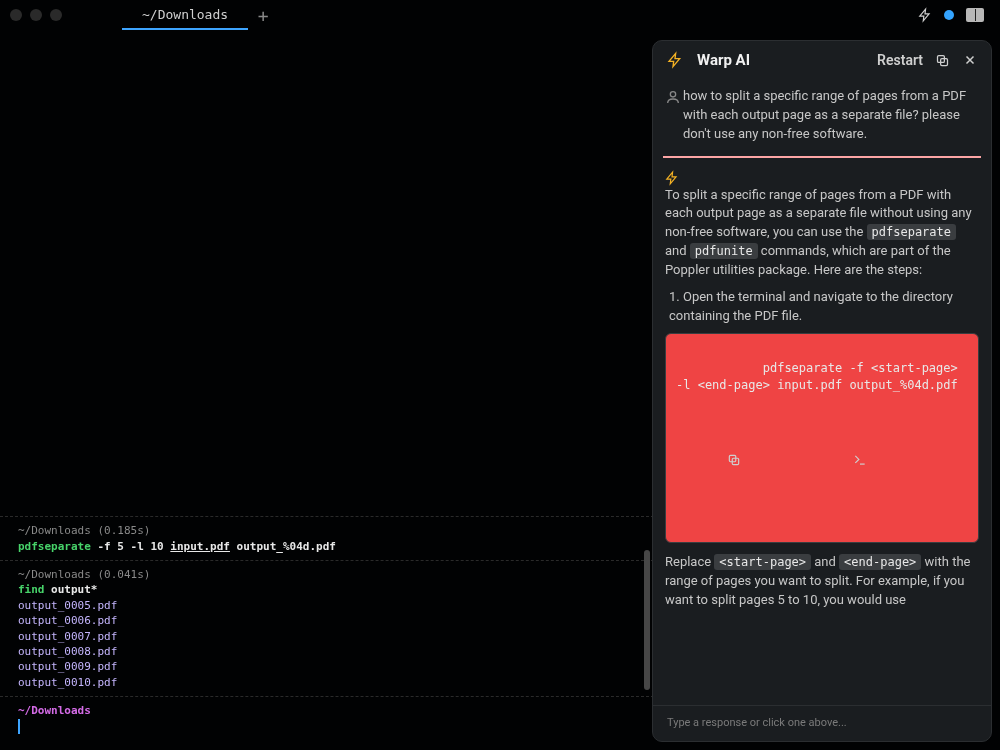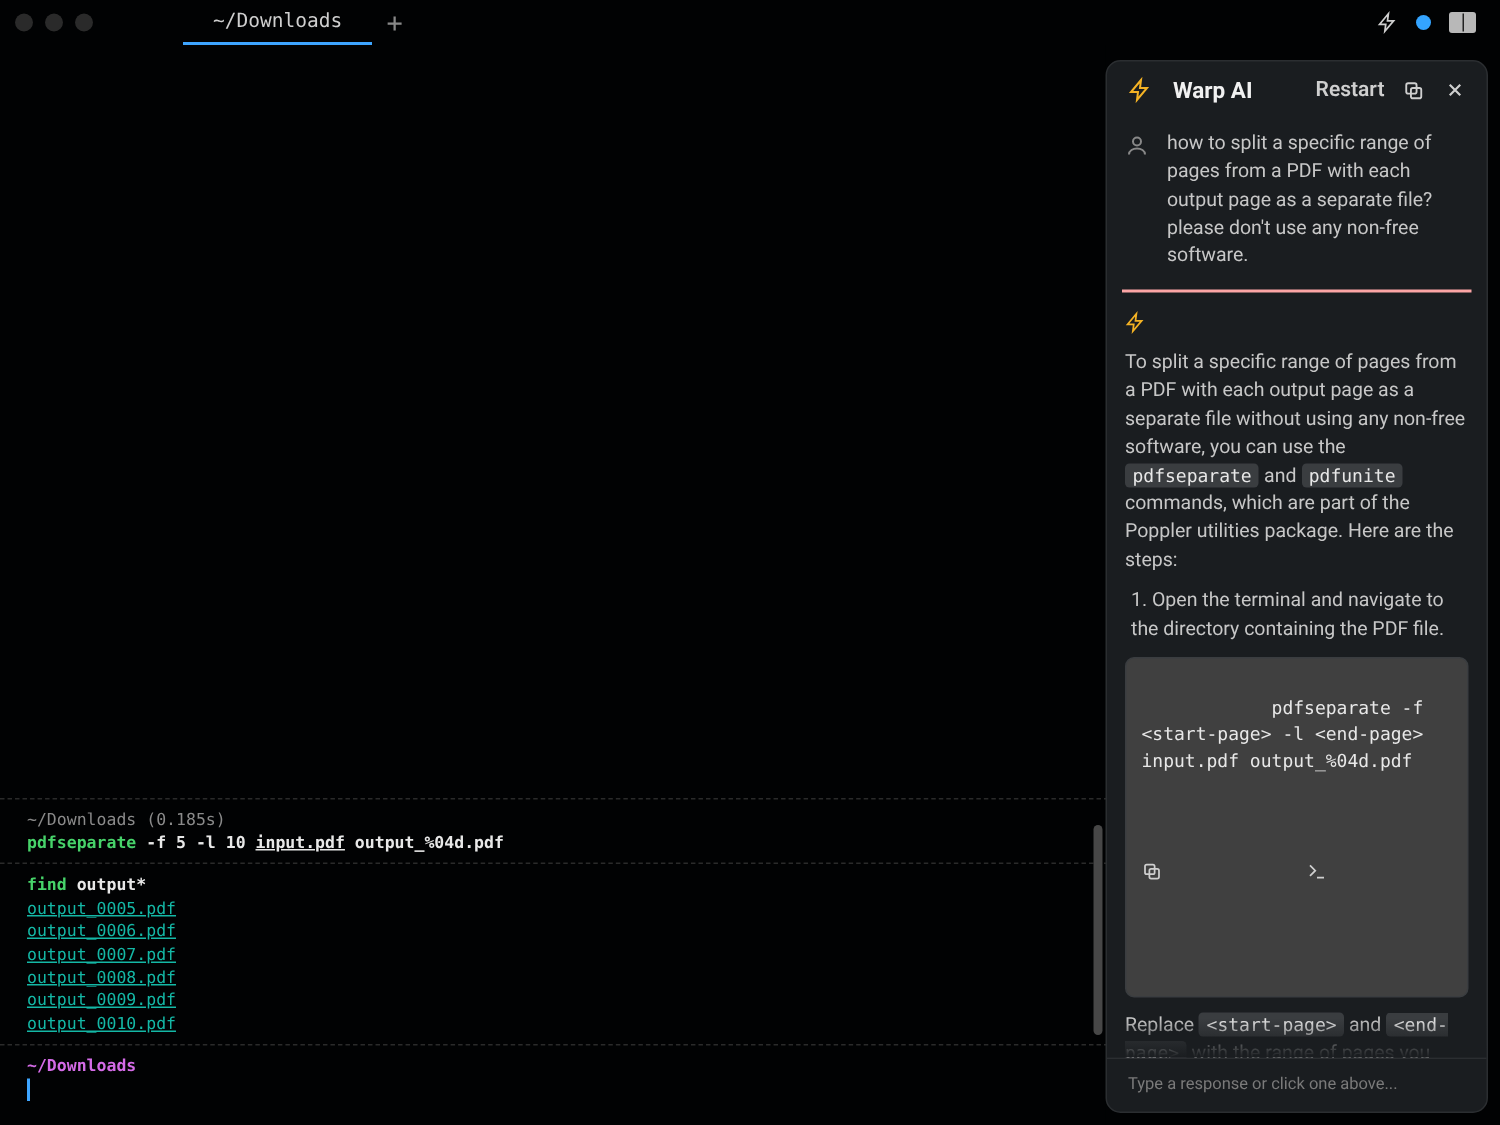--- a/index.html
+++ b/index.html
@@ -79,38 +79,38 @@
   }
   .block-sep {
     border-top: 1px dashed #2a2a2a;
     margin: 6px -18px 6px -18px;
   }
   .prompt-path { color: #8a8a8a; }
   .cmd-line { white-space: pre; }
   .c-cmd { color: #47d36a; font-weight: bold; }
   .c-arg { color: #e8e8e8; font-weight: bold; }
   .c-file-u { color: #e8e8e8; font-weight: bold; text-decoration: underline; }
-  .out-line { color: #14b8a6; text-decoration: underline; }
+  .out-line { color: #c4b5fd; }
   .cwd-prompt { color: #d46be7; font-weight: bold; }
   .cursor {
     display: inline-block; width: 2px; height: 15px; background: #3ea5ff; vertical-align: -2px;
   }
   .scrollbar-thumb {
     position: absolute;
     right: 2px;
     top: 520px;
     width: 6px;
     height: 140px;
     background: #474747;
     border-radius: 3px;
   }
 
   
   .ai-panel {
-    width: 255px;
+    width: 340px;
     margin: 10px 8px 8px 0;
     background: #1a1d20;
     border: 1px solid #2b2e31;
     border-radius: 10px;
     display: flex;
     flex-direction: column;
     font-family: -apple-system, BlinkMacSystemFont, "Segoe UI", Roboto, sans-serif;
     position: relative;
   }
   .ai-header {
@@ -128,41 +128,40 @@
     flex: 1;
     overflow: hidden;
     padding: 0 10px 0 10px;
     font-size: 13px;
     line-height: 1.45;
     color: #c7c7c7;
     position: relative;
   }
   .msg {
     display: flex;
-    gap: 10px;
     padding: 10px 2px 12px 2px;
   }
   .msg + .msg { border-top: 2px solid #fca5a5; flex-direction: column; }
   .avatar-col { width: 18px; flex-shrink:0; color:#888; padding-top:2px; }
   .avatar-col .bolt-gold { color:#f4b224; }
   .msg-text { flex: 1; }
   .msg-text p { margin-bottom: 8px; }
   .code-inline {
     background: #3a3d40;
     padding: 1px 5px;
     border-radius: 3px;
     font-family: ui-monospace, monospace;
     font-size: 12px;
     color: #e8e8e8;
   }
   .steps { margin-left: 4px; }
   .steps .step { margin-bottom: 6px; }
 
   .code-block {
-    background: #404040;
+    background: #ef4444;
     border: 1px solid #3a3d40;
     border-radius: 6px;
     padding: 8px 10px 6px 10px;
     margin: 8px 0 10px 0;
     font-family: ui-monospace, monospace;
     font-size: 12px;
     color: #e8e8e8;
     white-space: pre-wrap;
     position: relative;
   }
@@ -218,20 +217,21 @@
 <div class="main">
   <div class="terminal">
     <div class="term-blocks">
       <div class="block-sep"></div>
       <div>
         <div class="prompt-path">~/Downloads (0.185s)</div>
         <div class="cmd-line"><span class="c-cmd">pdfseparate</span><span class="c-arg"> </span><span class="c-arg">-f 5 -l 10 </span><span class="c-file-u">input.pdf</span><span class="c-arg"> output_%04d.pdf</span></div>
       </div>
       <div class="block-sep"></div>
       <div>
+        <div class="prompt-path">~/Downloads (0.041s)</div>
         <div class="cmd-line"><span class="c-cmd">find</span><span class="c-arg"> output*</span></div>
         <div class="out-line">output_0005.pdf</div>
         <div class="out-line">output_0006.pdf</div>
         <div class="out-line">output_0007.pdf</div>
         <div class="out-line">output_0008.pdf</div>
         <div class="out-line">output_0009.pdf</div>
         <div class="out-line">output_0010.pdf</div>
       </div>
       <div class="block-sep"></div>
       <div>

